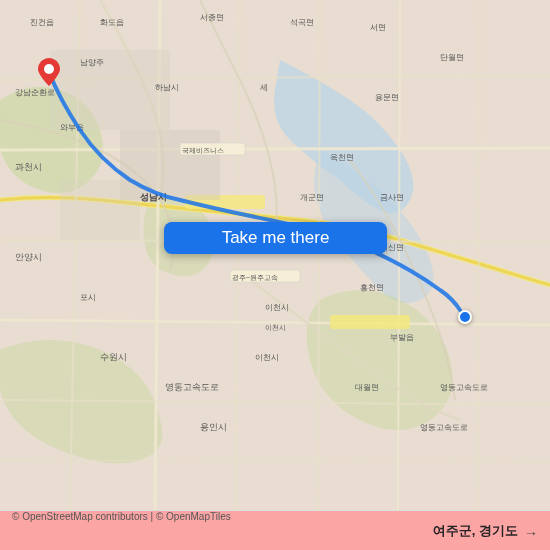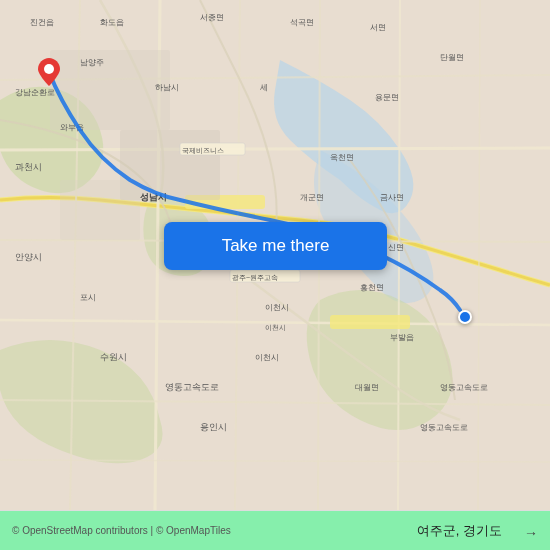--- a/index.html
+++ b/index.html
@@ -27,21 +27,21 @@
       width: 100%;
       height: 100%;
     }
 
     
     .take-me-there-btn {
       position: absolute;
       top: 222px;
       left: 164px;
       width: 223px;
-      height: 48px;
+      height: 32px;
       background: #1a73e8;
       color: white;
       border: none;
       border-radius: 8px;
       font-size: 17px;
       font-weight: 500;
       cursor: pointer;
       display: flex;
       align-items: center;
       justify-content: center;
@@ -80,41 +80,41 @@
       width: 100%;
       height: 100%;
       z-index: 3;
       pointer-events: none;
     }
 
     
     #footer {
       width: 550px;
       height: 40px;
-      background: #86efac;
+      background: #fca5a5;
       display: flex;
-      align-items: center;
       justify-content: space-between;
       padding: 0 12px;
       border-top: 1px solid #ddd;
       position: relative;
       z-index: 20;
     }
 
     .footer-attribution {
       font-size: 10px;
       color: #555;
     }
 
     .footer-route {
       display: flex;
       align-items: center;
       font-size: 13px;
       color: #222;
-      gap: 22px;
+      gap: 6px;
+      font-weight: bold;
     }
 
     .footer-route .arrow {
       color: #444;
       font-size: 14px;
     }
   </style>
 </head>
 <body>
 

